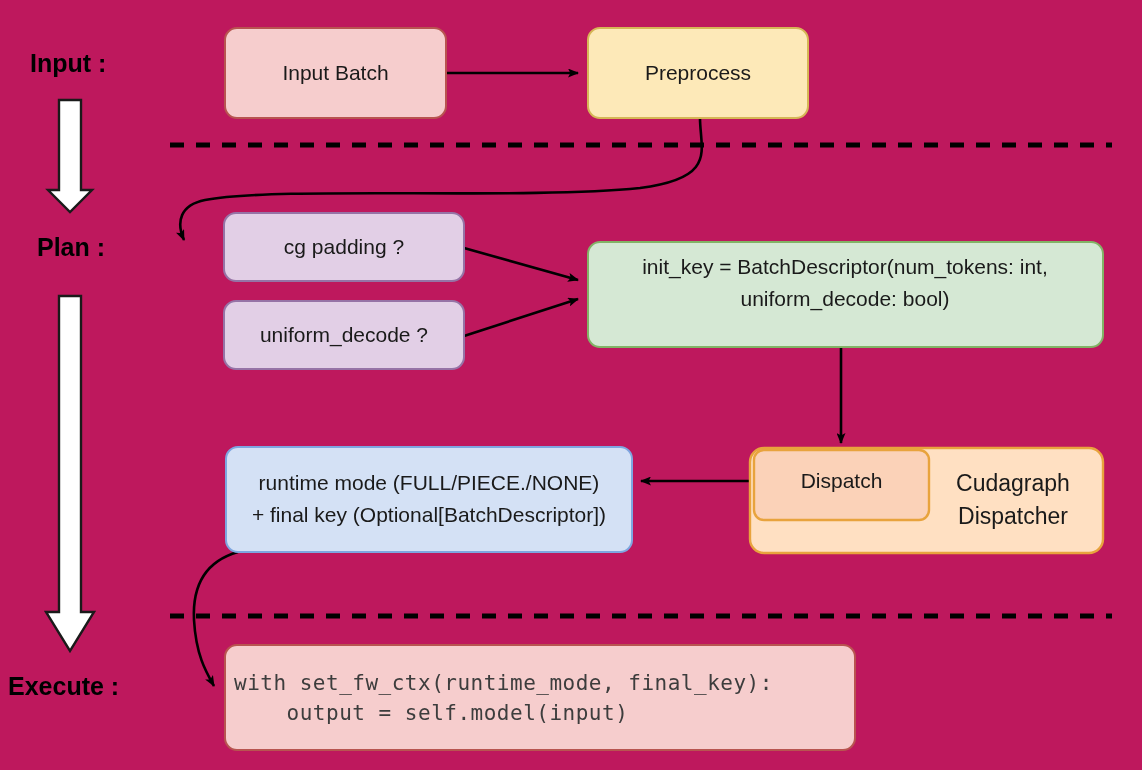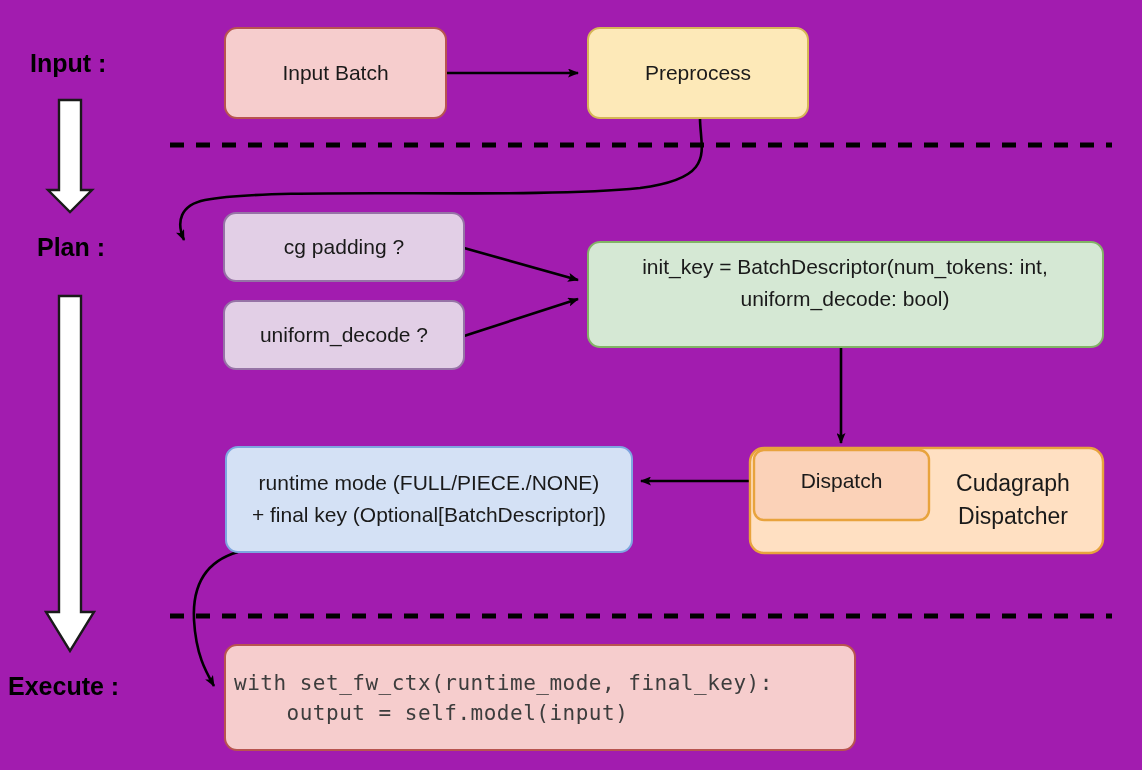--- a/index.html
+++ b/index.html
@@ -8,21 +8,21 @@
     padding: 0;
     background: #ffffff;
   }
   body {
     font-family: "Liberation Sans", sans-serif;
   }
   #diagram-root {
     position: relative;
     width: 1142px;
     height: 770px;
-    background: #a21caf;
+    background: #be185d;
     overflow: hidden;
   }
   svg.canvas {
     position: absolute;
     top: 0;
     left: 0;
     width: 1142px;
     height: 770px;
     display: block;
   }

